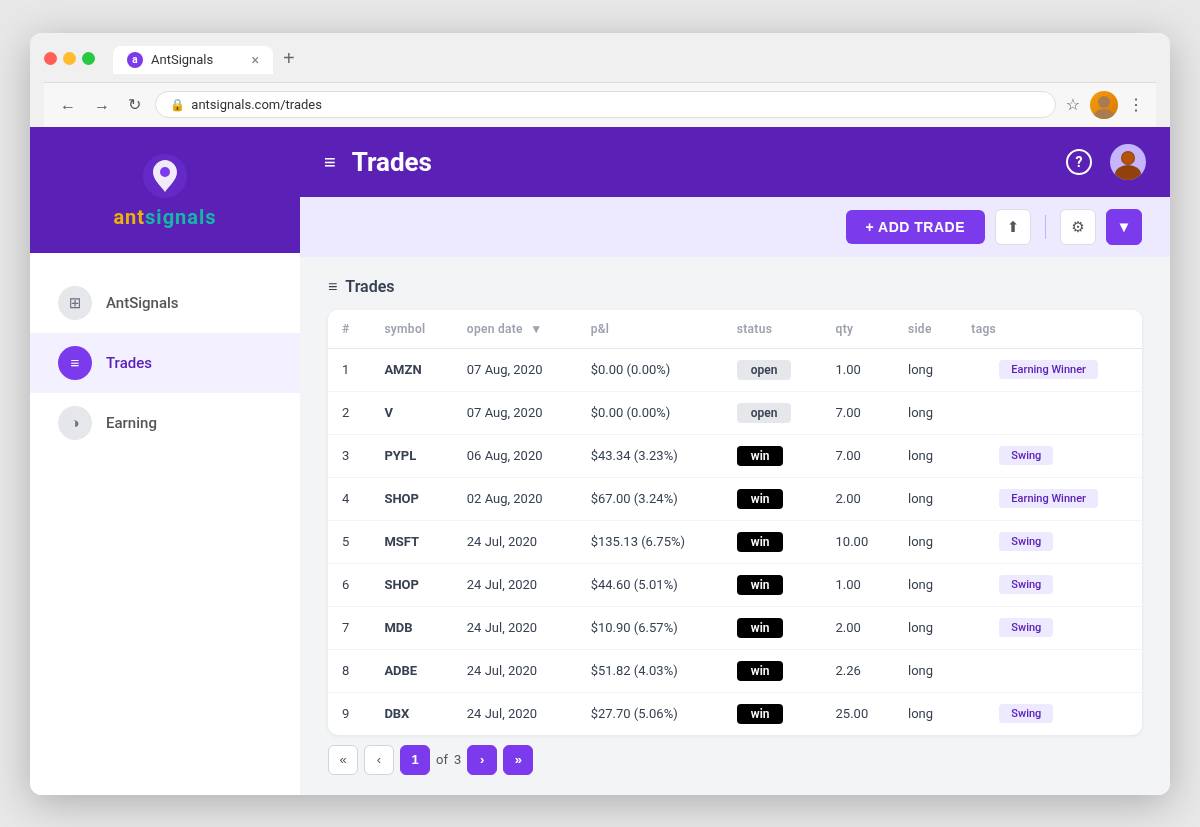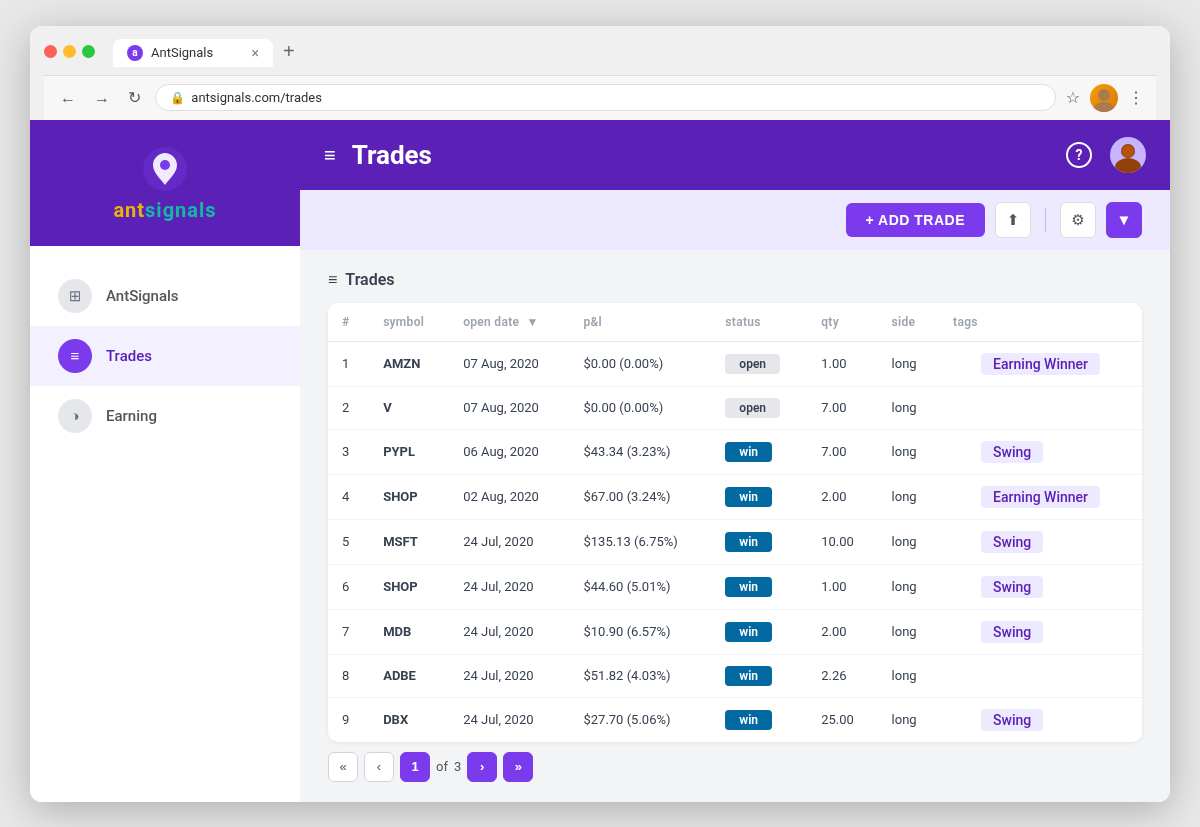--- a/index.html
+++ b/index.html
@@ -295,32 +295,32 @@
       padding: 3px 14px;
       border-radius: 4px;
       font-size: 12px;
       font-weight: 600;
     }
     .status-open {
       background: #e5e7eb;
       color: #374151;
     }
     .status-win {
-      background: #0369a1;
+      background: #000000;
       color: white;
     }
     .tag-badge {
       display: inline-flex;
       align-items: center;
       justify-content: center;
       padding: 3px 12px;
       border-radius: 4px;
       background: #ede9fe;
       color: #5b21b6;
-      font-size: 14px;
+      font-size: 11px;
       font-weight: 500;
       margin-left: 28px;
     }
     
     .pagination {
       display: flex;
       align-items: center;
       gap: 6px;
       padding: 10px 0 4px;
       justify-content: flex-start;

